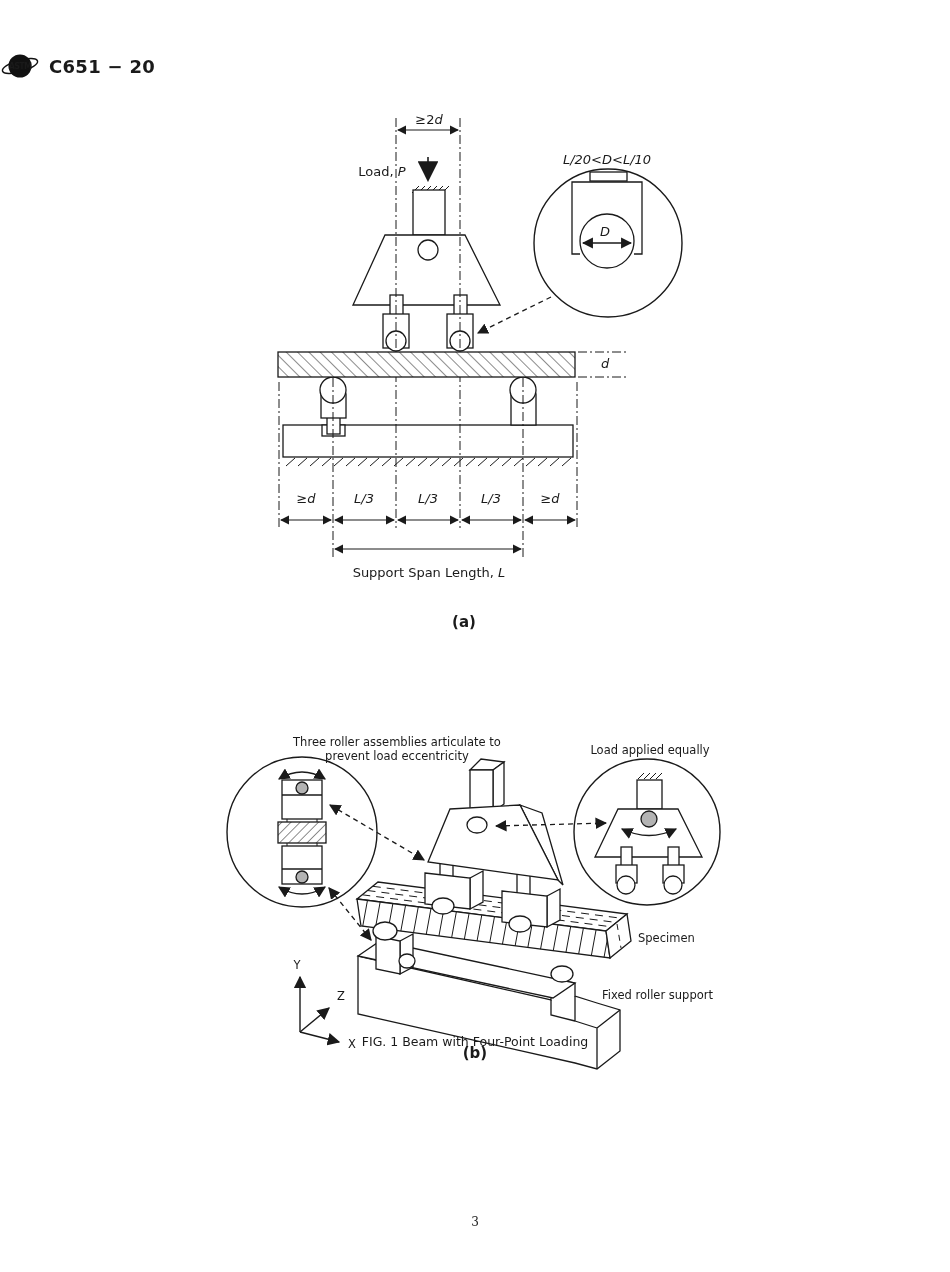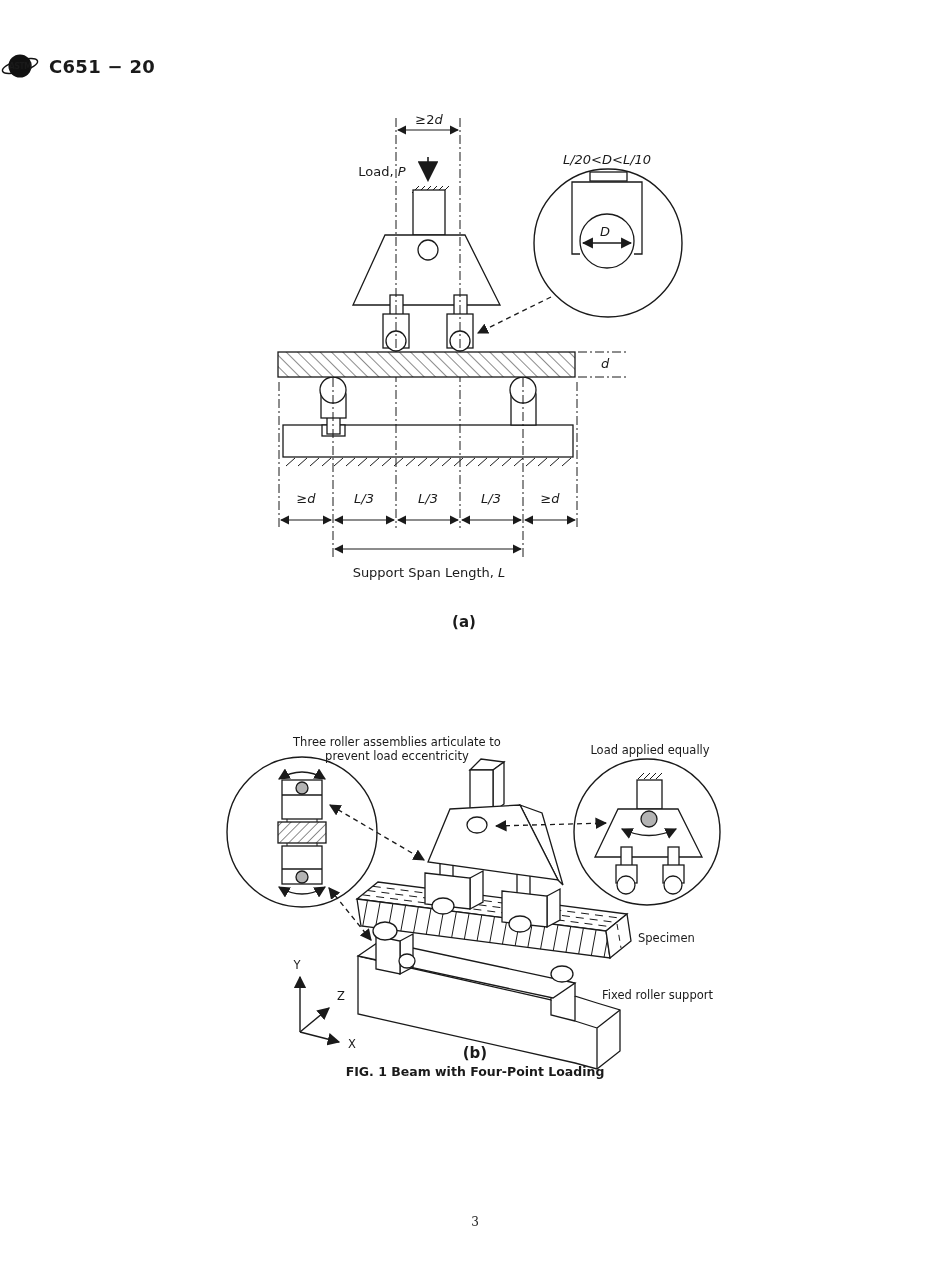--- a/index.html
+++ b/index.html
@@ -4,22 +4,22 @@
 <style>
   html,body{margin:0;padding:0;background:#ffffff;}
   .page{position:relative;width:950px;height:1272px;background:#fff;overflow:hidden;
         font-family:"DejaVu Sans","Liberation Sans",sans-serif;color:#1a1a1a;}
   .hdr{position:absolute;top:50px;left:0;width:100%;display:flex;align-items:center;
        gap:9px;}
   .hdr .code{font-weight:bold;font-size:18px;letter-spacing:.3px;}
   .svgwrap{position:absolute;}
   .sublabel-b{position:absolute;top:1044px;left:0;width:100%;text-align:center;
               font-weight:bold;font-size:15px;}
-  .caption{position:absolute;top:1064px;left:0;width:100%;text-align:center;
-           font-weight:bold;font-size:12.5px;}
+  .caption{position:absolute;top:1034px;left:0;width:100%;text-align:center;
+           font-weight:normal;font-size:12.5px;}
   .pagenum{position:absolute;top:1215px;left:0;width:100%;text-align:center;
            font-size:12px;font-family:"DejaVu Serif","Liberation Serif",serif;}
   svg text{fill:#1a1a1a;}
   .lbl{font-size:13px;}
   .lbl-sm{font-size:11.5px;}
   .lbl-b{font-weight:bold;font-size:15px;}
   .it{font-style:italic;}
 </style>
 </head>
 <body>

